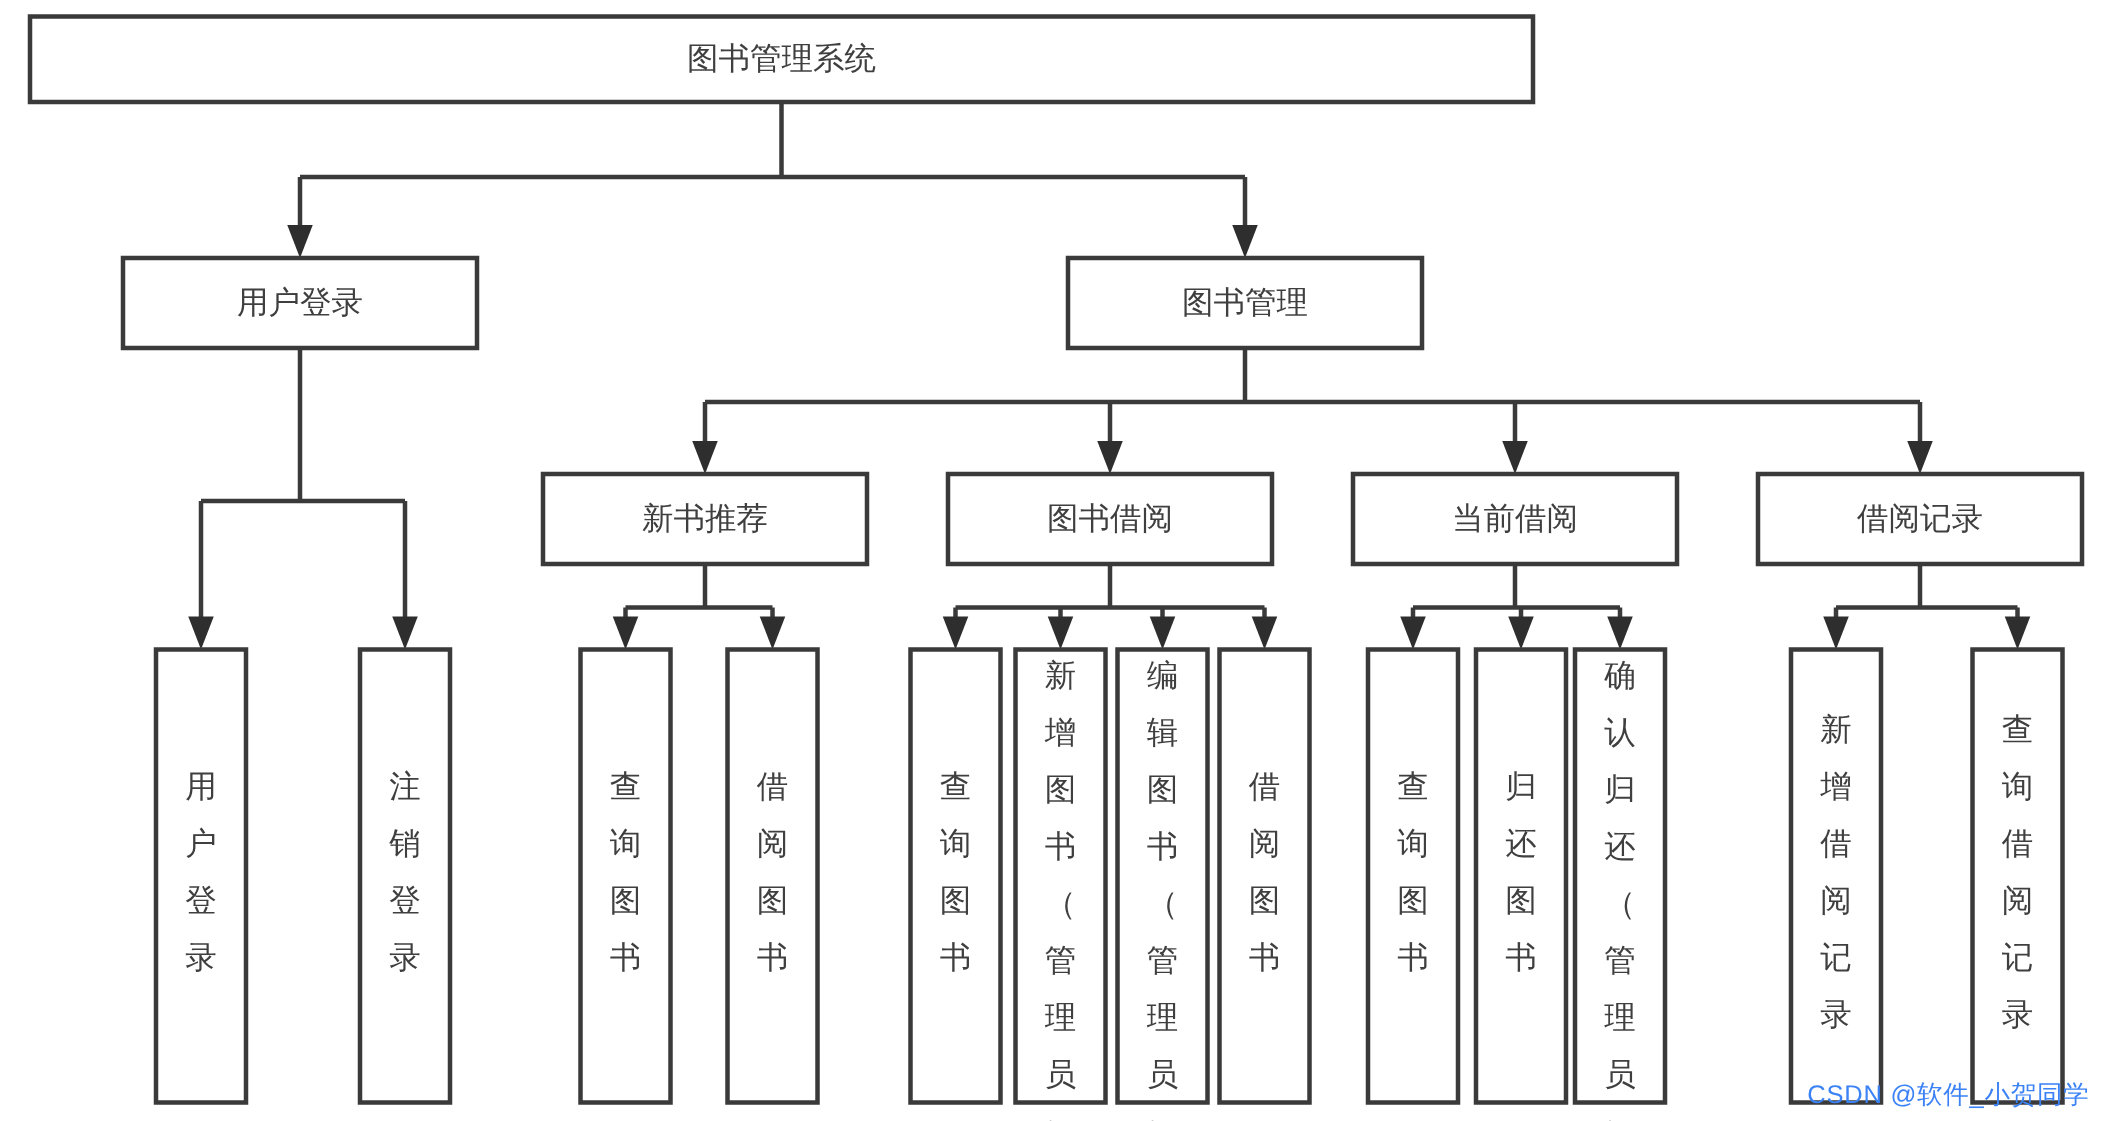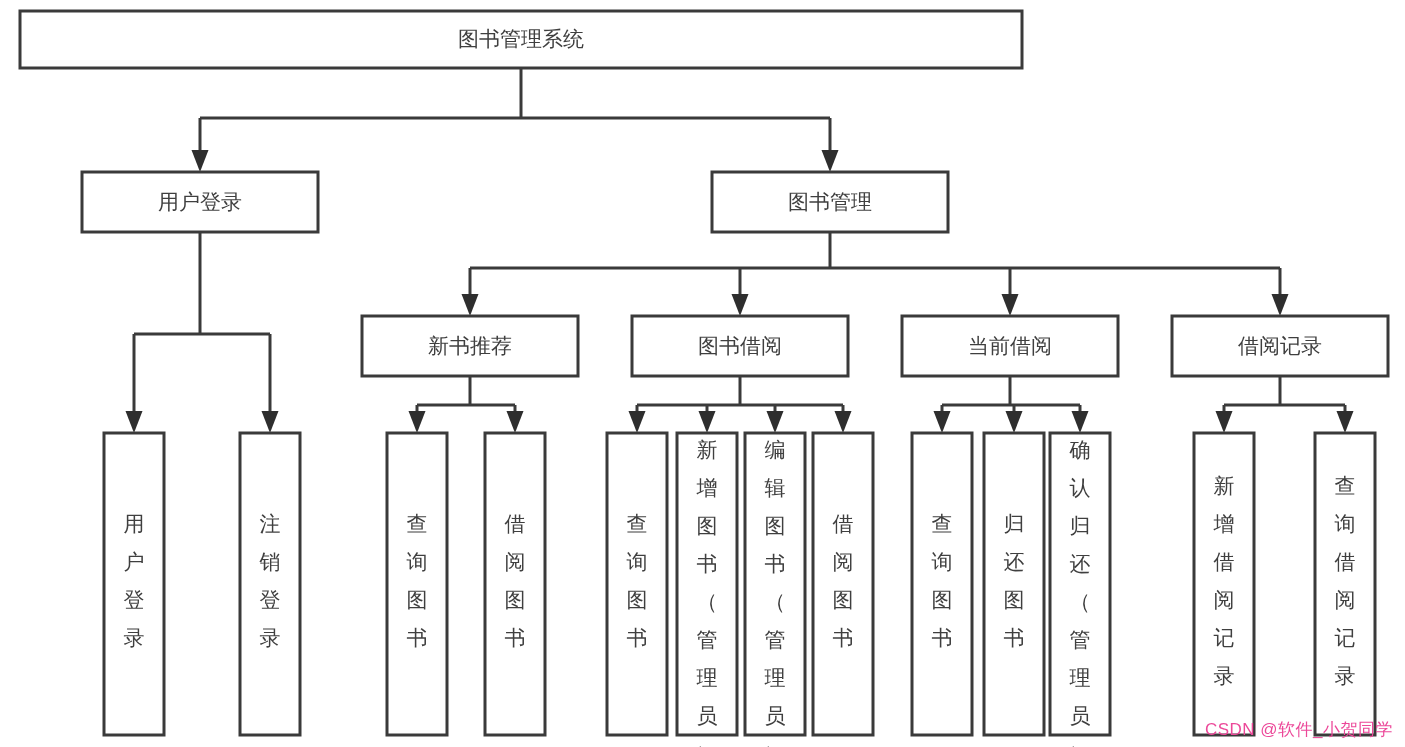--- a/index.html
+++ b/index.html
@@ -39,21 +39,21 @@
   .arrow-head{
     fill:#2e2e2e;
     stroke:none;
   }
   .watermark{
     position:absolute;
     right:12px;
     bottom:6px;
     font-family:"Liberation Sans","DejaVu Sans",sans-serif;
     font-size:17px;
-    color:#ec4899;
+    color:#3b82f6;
     letter-spacing:0.5px;
     white-space:nowrap;
     pointer-events:none;
   }
 </style>
 </head>
 <body>
 
 <div id="diagram-root">
   <svg class="tree-canvas" viewBox="0 0 1405 747" xmlns="http://www.w3.org/2000/svg">

